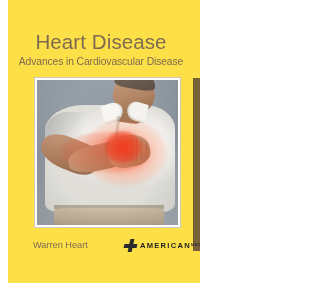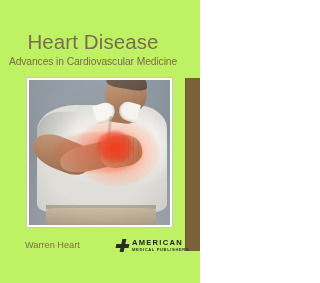--- a/index.html
+++ b/index.html
@@ -10,24 +10,24 @@
   body {
     width: 200px;
     height: 283px;
     overflow: hidden;
     font-family: "Liberation Sans", sans-serif;
     position: relative;
   }
 
   #cover {
     position: absolute;
-    left: 0; top: 0;
+    left: 8px; top: 0;
     width: 200px;
     height: 283px;
-    background: #bef264;
+    background: #fde047;
     overflow: hidden;
   }
 
   
   #spine-band {
     position: absolute;
     right: 0;
     top: 78px;
     width: 14px;
     height: 173px;
@@ -322,21 +322,21 @@
     width: 13px; height: 3.8px;
     transform: skewX(-12deg);
   }
   #logo-mark .bar-v {
     left: 4.6px; top: 0;
     width: 3.8px; height: 13px;
     transform: skewX(-12deg);
   }
   #logo-text {
     display: flex;
-    flex-direction: column;
+    flex-direction: row;
     justify-content: center;
     line-height: 1;
   }
   #logo-line1 {
     font-size: 7.6px;
     letter-spacing: 1.25px;
     color: #1f1f1f;
     font-weight: 700;
     white-space: nowrap;
   }
@@ -352,21 +352,21 @@
 </head>
 <body>
 
 <div id="cover">
 
   <div id="spine-band-edge"></div>
   <div id="spine-band"></div>
 
   <div id="title-block">
     <span id="book-title">Heart Disease</span>
-    <span id="book-subtitle">Advances in Cardiovascular Medicine</span>
+    <span id="book-subtitle">Advances in Cardiovascular Disease</span>
   </div>
 
   <div id="photo-frame">
     <div id="photo">
       <div class="ph" id="ph-shirt"></div>
       <div class="ph" id="ph-shoulder-shade"></div>
       <div class="ph" id="ph-neck"></div>
       <div class="ph" id="ph-head"></div>
       <div class="ph" id="ph-hair"></div>
       <div class="ph" id="ph-collar-l"></div>

